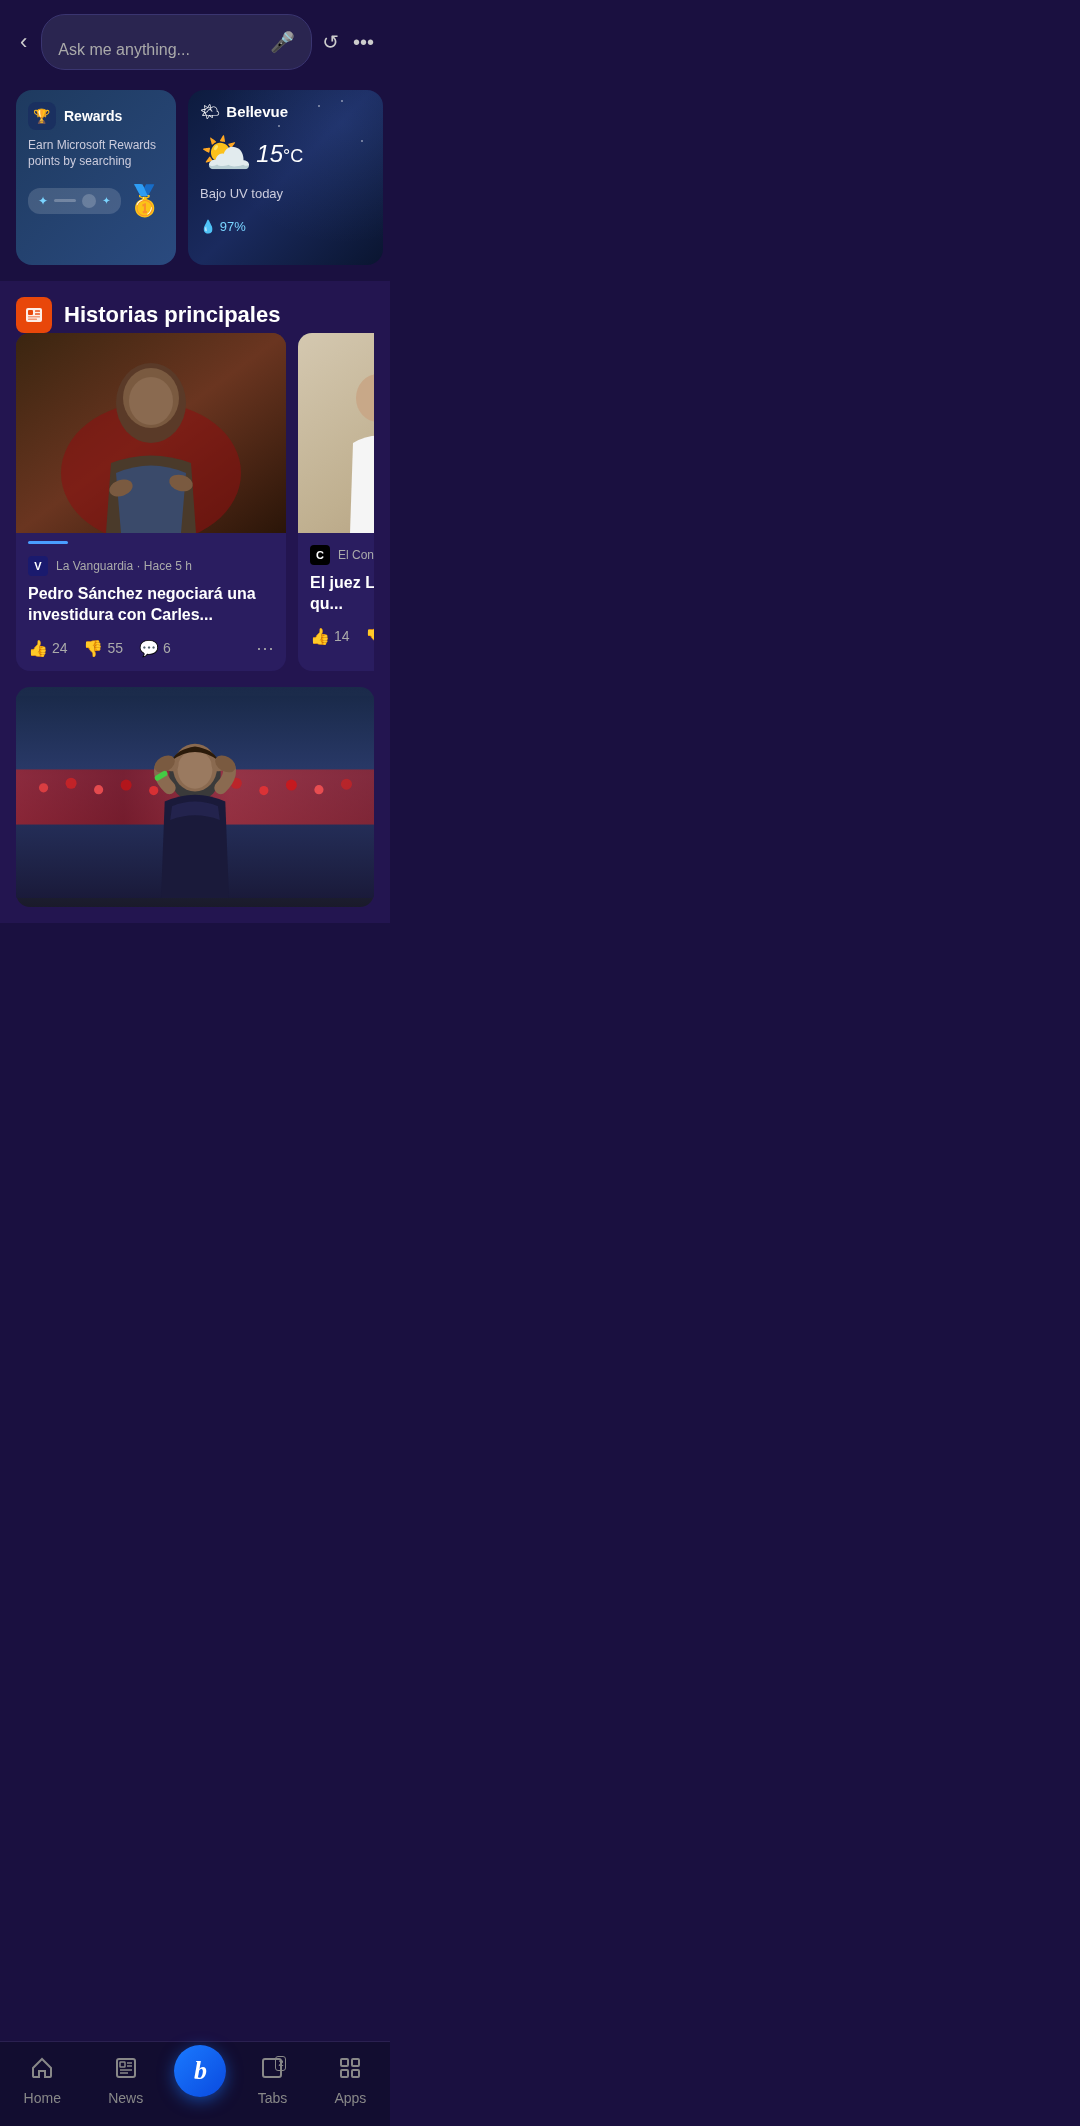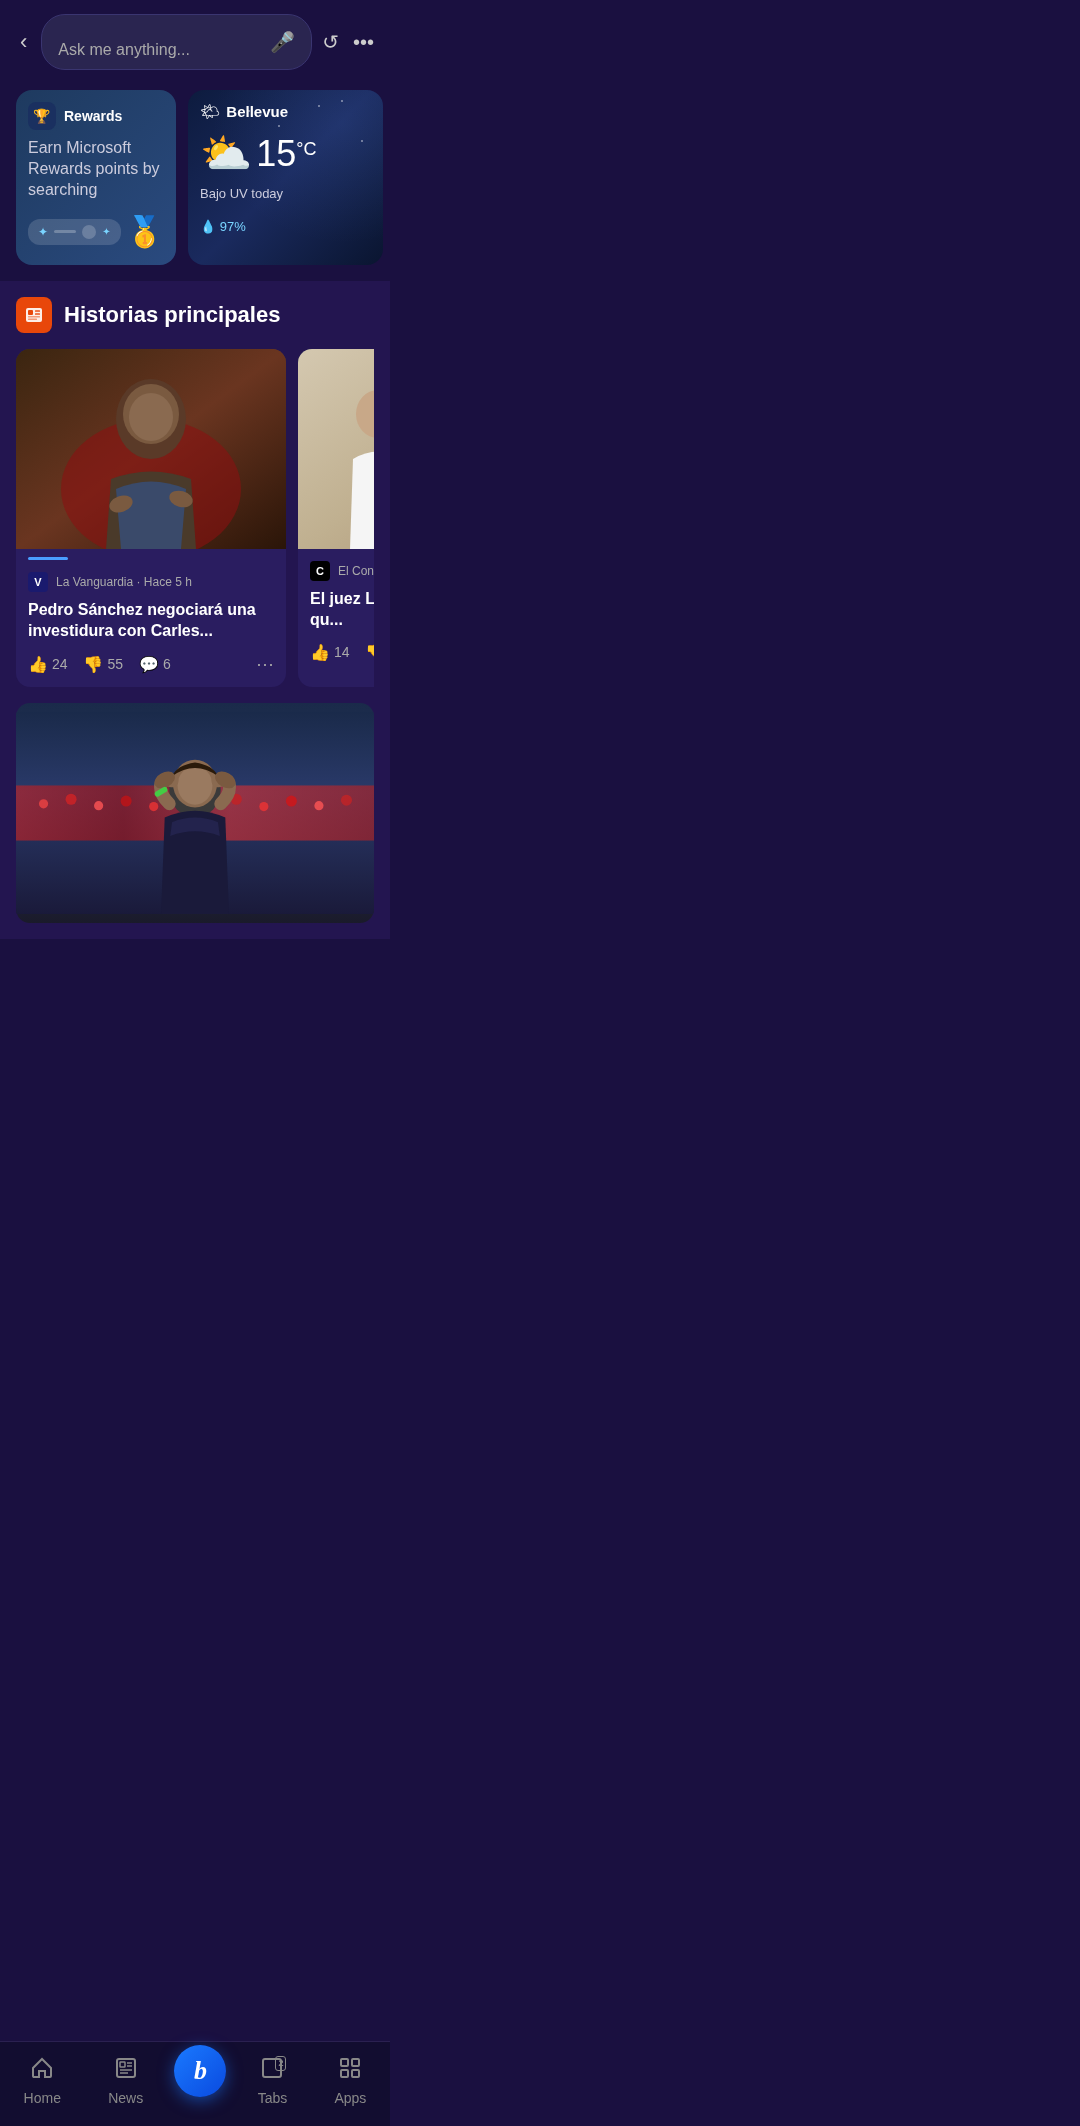--- a/index.html
+++ b/index.html
@@ -100,21 +100,21 @@
       justify-content: center;
       font-size: 14px;
     }
     .widget-title {
       color: #fff;
       font-size: 14px;
       font-weight: 600;
     }
     .widget-desc {
       color: #ccd;
-      font-size: 16px;
+      font-size: 12px;
       line-height: 1.3;
       margin-bottom: 8px;
     }
     .rewards-search-bar {
       background: rgba(255,255,255,0.15);
       border-radius: 12px;
       padding: 6px 10px;
       display: flex;
       align-items: center;
       gap: 6px;
@@ -145,37 +145,36 @@
     .cloud-sun-icon { font-size: 16px; }
     .location-name { font-size: 15px; font-weight: 600; }
     .weather-main {
       display: flex;
       align-items: center;
       gap: 4px;
       margin-bottom: 8px;
       position: relative;
     }
     .weather-emoji { font-size: 42px; }
-    .temp-text { font-size: 36px; font-weight: 300; }
+    .temp-text { font-size: 24px; font-weight: 300; font-style: italic; }
     .temp-unit { font-size: 18px; font-weight: 300; vertical-align: top; margin-top: 6px; display: inline-block; }
     .weather-details { position: relative; }
     .uv-text { color: #ccd; font-size: 13px; margin-bottom: 12px; }
     .humidity { color: #7ad4ff; font-size: 13px; margin-top: 18px; }
 
     
     .news-section {
       background: #231550;
       padding: 16px;
       min-height: 500px;
     }
     .section-header {
       display: flex;
       align-items: center;
       gap: 12px;
-      margin-bottom: 16px;
     }
     .section-icon {
       width: 36px;
       height: 36px;
       background: #e8470a;
       border-radius: 8px;
       display: flex;
       align-items: center;
       justify-content: center;
       font-size: 18px;

